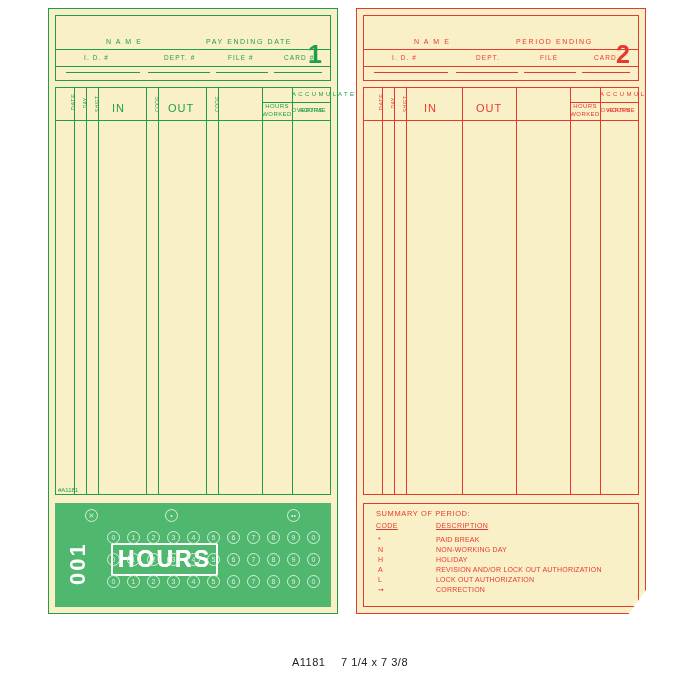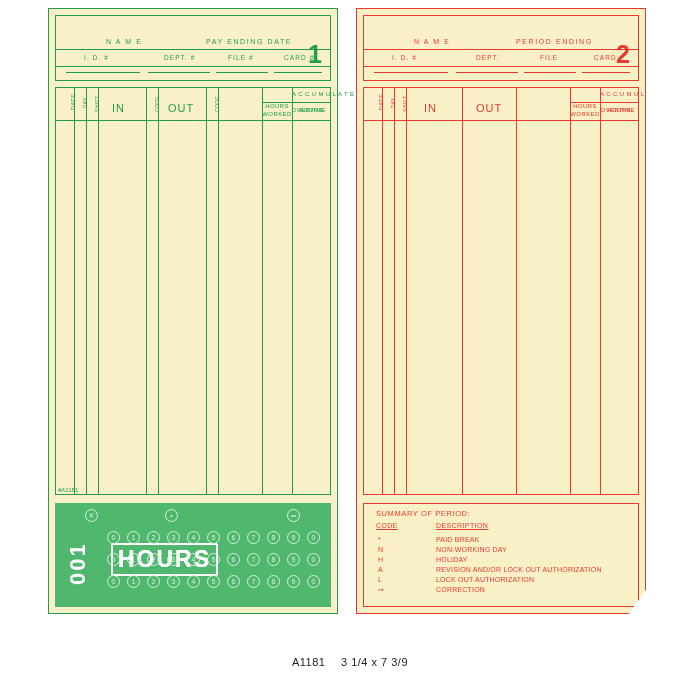--- a/index.html
+++ b/index.html
@@ -407,16 +407,16 @@
       <div class="sum-code" style="top:72px;">L</div>
       <div class="sum-desc" style="top:72px;">LOCK OUT AUTHORIZATION</div>
 
       <div class="sum-code" style="top:82px;">➞</div>
       <div class="sum-desc" style="top:82px;">CORRECTION</div>
     </div>
   </div>
 
   <div class="caption">
     <span>A1181</span>
-    <span>3 1/4 x 7 3/9</span>
+    <span>7 1/4 x 7 3/8</span>
   </div>
 
 </div>
 
 </body></html>

